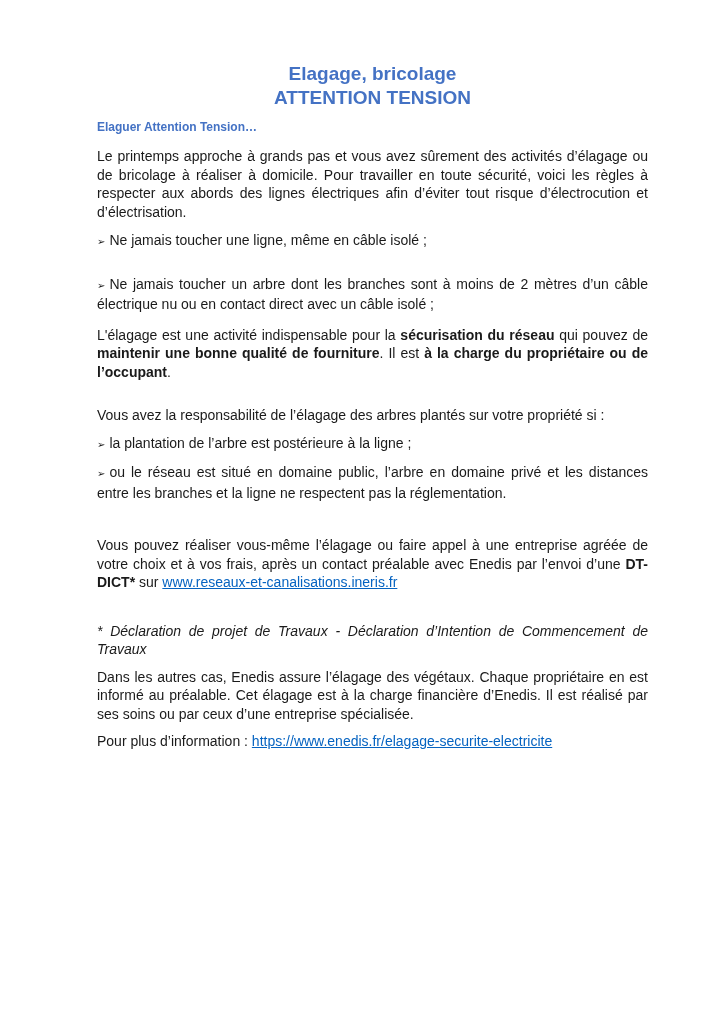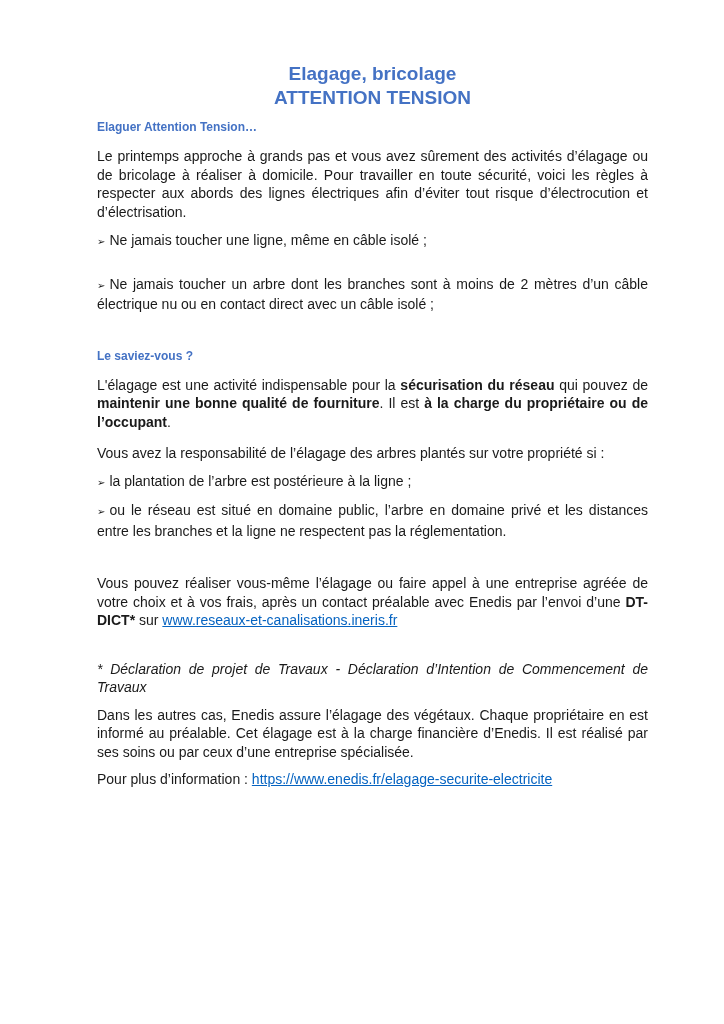--- a/index.html
+++ b/index.html
@@ -20,24 +20,23 @@
 <div class="page">
   <h1 class="title">Elagage, bricolage</h1>
   <h1 class="title">ATTENTION TENSION</h1>
 
   <h2 class="h2" style="margin-top:9px">Elaguer Attention Tension…</h2>
   <p style="margin-top:12px">Le printemps approche à grands pas et vous avez sûrement des activités d’élagage ou de bricolage à réaliser à domicile. Pour travailler en toute sécurité, voici les règles à respecter aux abords des lignes électriques afin d’éviter tout risque d’électrocution et d’électrisation.</p>
 
   <p class="bullet" style="margin-top:10px">Ne jamais toucher une ligne, même en câble isolé ;</p>
   <p class="bullet" style="margin-top:23px">Ne jamais toucher un arbre dont les branches sont à moins de 2 mètres d’un câble électrique nu ou en contact direct avec un câble isolé ;</p>
 
-  <h2 class="h2" style="margin-top:34px">Le saviez-vous ?</h2>
   <p style="margin-top:12px"><span>L'élagage est une activité indispensable pour la </span><b>sécurisation du réseau</b><span> qui pouvez de </span><b>maintenir une bonne qualité de fourniture</b><span>. Il est </span><b>à la charge du propriétaire ou de l’occupant</b><span>.</span></p>
 
-  <p style="margin-top:13px">Vous avez la responsabilité de l’élagage des arbres plantés sur votre propriété si :</p>
+  <p style="margin-top:25px">Vous avez la responsabilité de l’élagage des arbres plantés sur votre propriété si :</p>
   <p class="bullet" style="margin-top:9px">la plantation de l’arbre est postérieure à la ligne ;</p>
   <p class="bullet" style="margin-top:9px">ou le réseau est situé en domaine public, l’arbre en domaine privé et les distances entre les branches et la ligne ne respectent pas la réglementation.</p>
 
   <p style="margin-top:34px"><span>Vous pouvez réaliser vous-même l’élagage ou faire appel à une entreprise agréée de votre choix et à vos frais, après un contact préalable avec Enedis par l’envoi d’une </span><b>DT-DICT*</b><span> sur </span><a href="#">www.reseaux-et-canalisations.ineris.fr</a></p>
 
   <p class="italic" style="margin-top:30px">* Déclaration de projet de Travaux - Déclaration d’Intention de Commencement de Travaux</p>
   <p style="margin-top:9px">Dans les autres cas, Enedis assure l’élagage des végétaux. Chaque propriétaire en est informé au préalable. Cet élagage est à la charge financière d’Enedis. Il est réalisé par ses soins ou par ceux d’une entreprise spécialisée.</p>
   <p style="margin-top:9px"><span>Pour plus d’information : </span><a href="#">https://www.enedis.fr/elagage-securite-electricite</a></p>
 </div>
 

